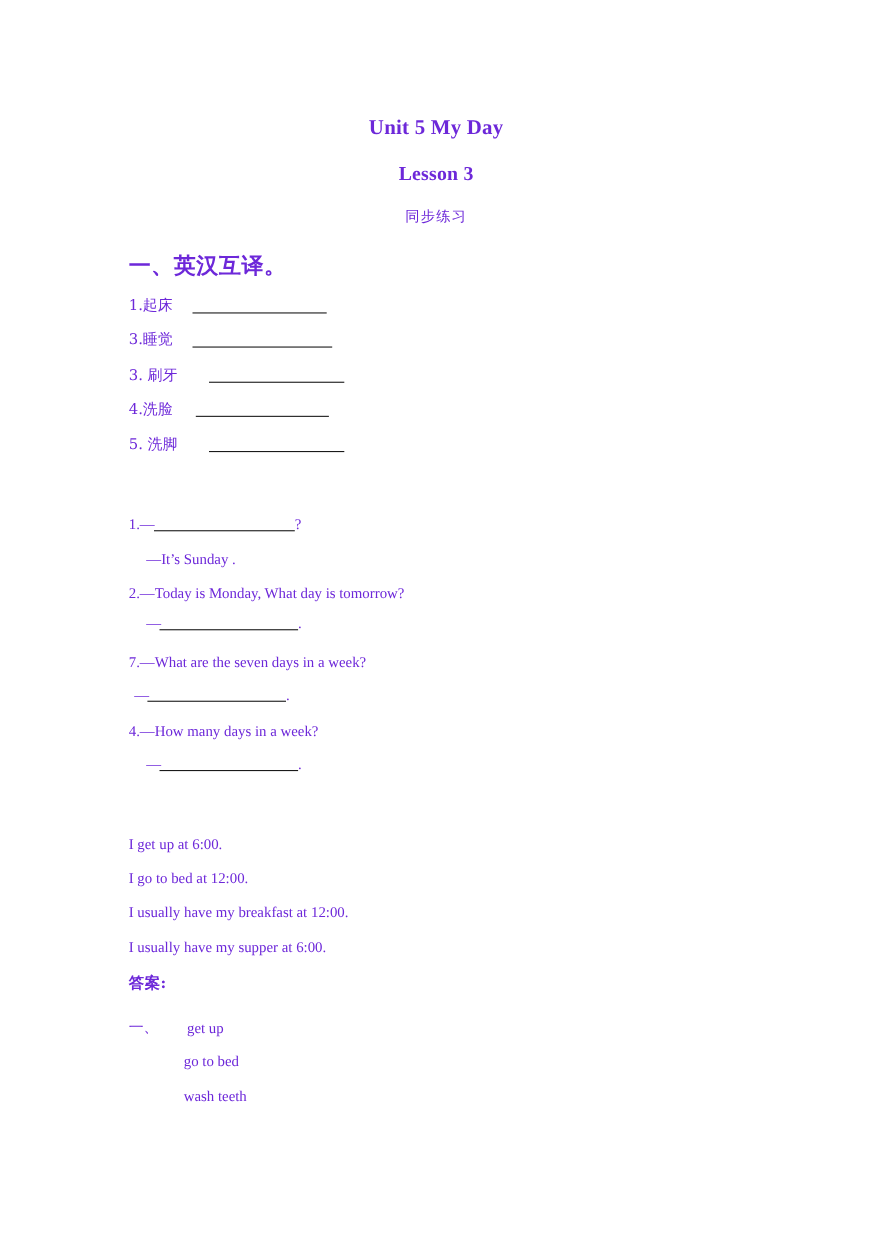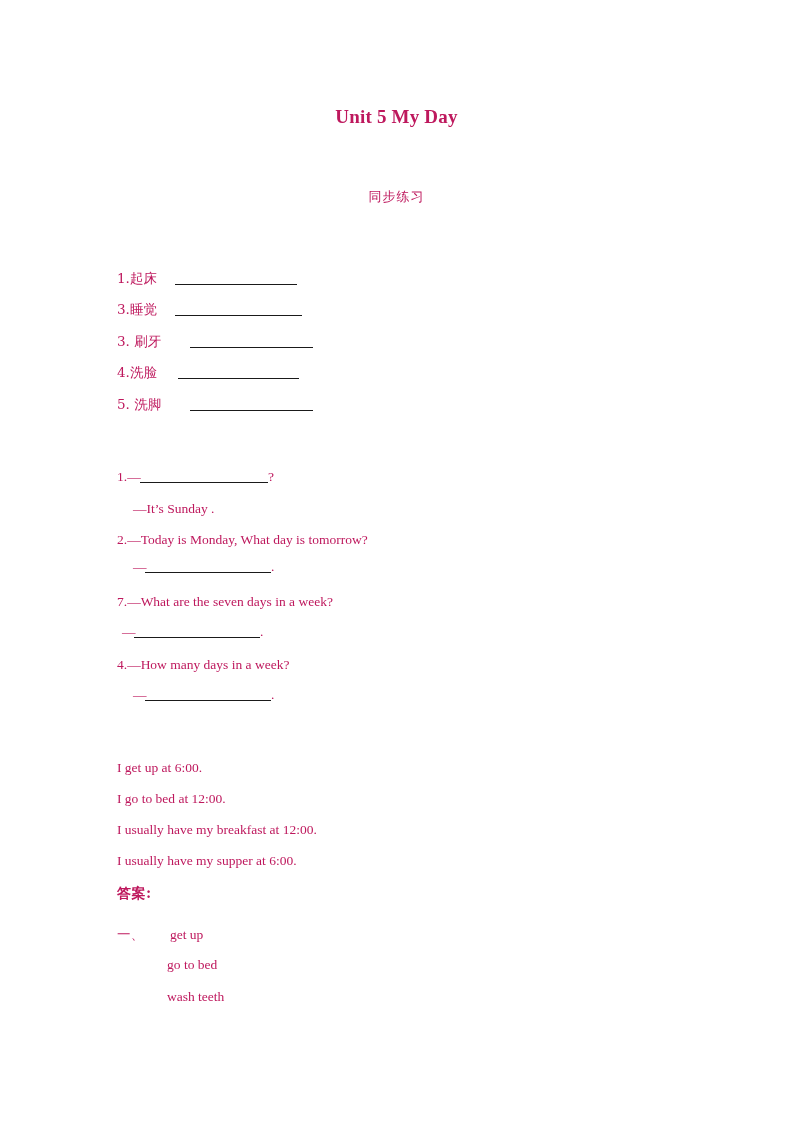--- a/index.html
+++ b/index.html
@@ -7,21 +7,21 @@
     padding: 0;
     background: #ffffff;
   }
   .page {
     position: relative;
     width: 793px;
     height: 1122px;
     background: #ffffff;
     overflow: hidden;
     font-family: "Liberation Serif", "DejaVu Serif", serif;
-    color: #be185d;
+    color: #6d28d9;
   }
 
   
   .doc-title {
     position: absolute;
     left: 0;
     width: 793px;
     text-align: center;
     font-family: "Liberation Serif", "DejaVu Serif", serif;
     font-weight: bold;
@@ -87,22 +87,24 @@
     letter-spacing: 0.5px;
     white-space: nowrap;
   }
 </style>
 </head>
 <body>
 
 <div class="page">
 
   <div class="doc-title title-main">Unit 5 My Day</div>
+  <div class="doc-title title-sub">Lesson 3</div>
   <div class="title-cn">同步练习</div>
 
+  <div class="section-heading" style="top:228px">一、英汉互译。</div>
 
   <div class="line line-cn" style="left:117px; top:272px">1.起床</div>
   <div class="blank" style="left:175px; top:284px; width:122px"></div>
 
   <div class="line line-cn" style="left:117px; top:303px">3.睡觉</div>
   <div class="blank" style="left:175px; top:315px; width:127px"></div>
 
   <div class="line line-cn" style="left:117px; top:335px">3. 刷牙</div>
   <div class="blank" style="left:190px; top:347px; width:123px"></div>
 

